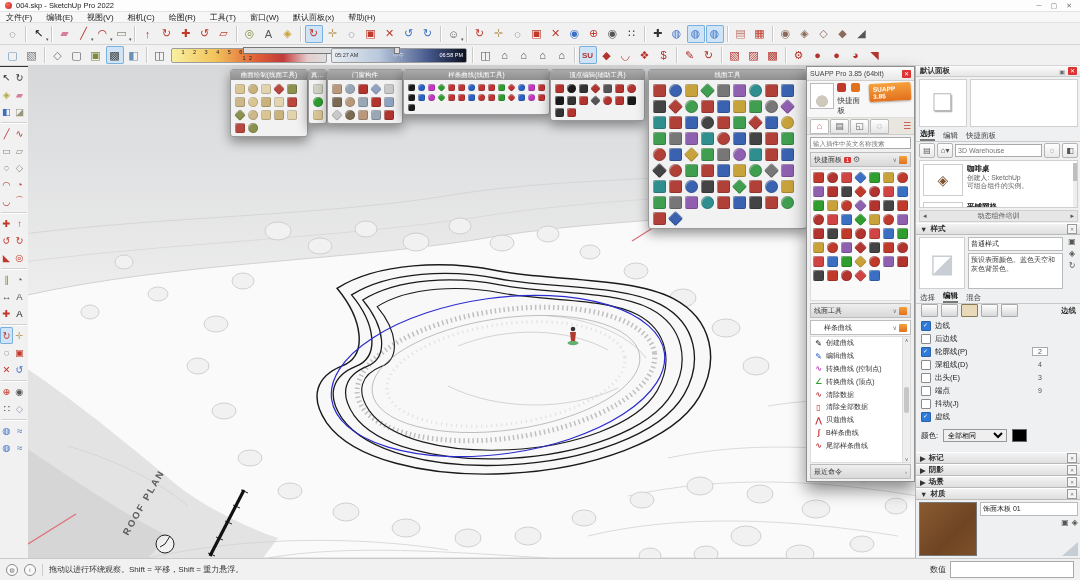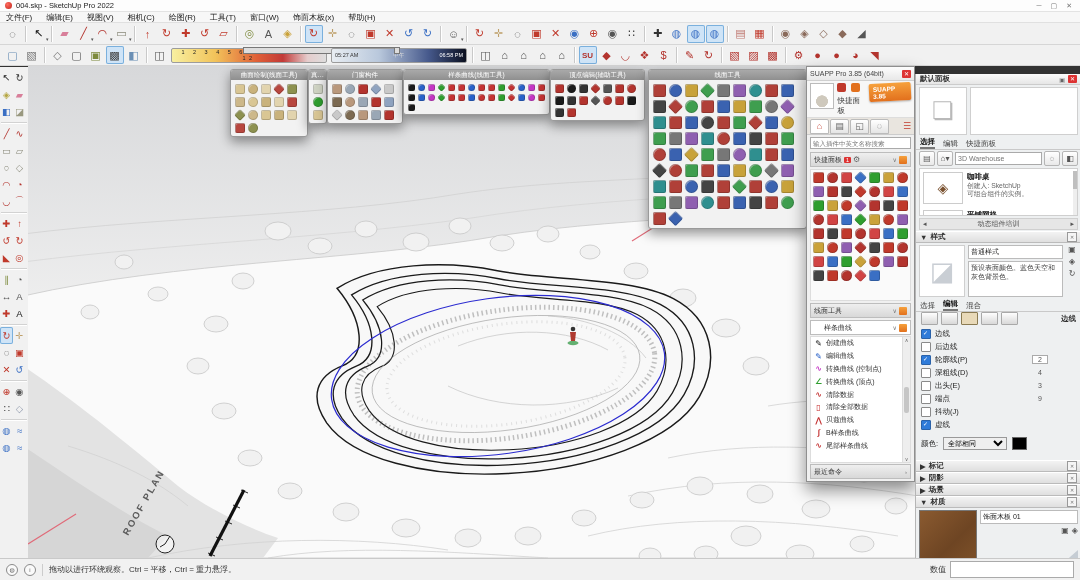--- a/index.html
+++ b/index.html
@@ -63,21 +63,21 @@
   .gbar .right{margin-left:auto;color:#777;font-size:6px;}
   .obox{width:8px;height:8px;background:linear-gradient(#f6a13c,#e2701d);border-radius:1px;}
   #sgrid{flex:0 0 130px;margin:1px 3px;display:flex;flex-wrap:wrap;align-content:flex-start;background:#fafafa;border:1px solid #ddd;overflow:hidden;}
   #scmds{flex:1;background:#fff;border:1px solid #ddd;margin:0 3px;position:relative;overflow:hidden;}
   .cmdrow{height:12.8px;display:flex;align-items:center;gap:3px;padding-left:3px;font-size:7px;white-space:nowrap;}
   .cmdrow .cg{width:9px;text-align:center;font-size:8px;font-weight:bold;}
   #sscroll{position:absolute;right:0;top:0;bottom:0;width:7px;background:#eee;border-left:1px solid #ddd;font-size:5px;color:#666;
            display:flex;flex-direction:column;align-items:center;justify-content:space-between;}
   #sscroll .thumb{width:5px;height:26px;background:#c6c6c6;border-radius:2px;}
   
-  #tray{left:915px;top:74px;width:165px;height:492px;background:#eef0f1;border-left:1px solid #b5b5b5;
+  #tray{left:915px;top:66px;width:165px;height:492px;background:#eef0f1;border-left:1px solid #b5b5b5;
         font-size:7.5px;color:#222;display:flex;flex-direction:column;overflow:hidden;}
   #tray .thdr{height:13px;background:linear-gradient(#fbfbfb,#e6e6e6);border-bottom:1px solid #ccc;
         display:flex;align-items:center;padding:0 4px;font-size:7.5px;font-weight:bold;color:#333;}
   .sect{background:linear-gradient(#f3f3f3,#dfdfdf);border-top:1px solid #fff;border-bottom:1px solid #bbb;
         height:12px;display:flex;align-items:center;padding:0 4px;gap:3px;font-size:7.5px;font-weight:bold;color:#333;}
   .sect .cx{margin-left:auto;width:8px;height:8px;border:1px solid #999;background:#f5f5f5;color:#777;
         font-size:5px;line-height:8px;text-align:center;}
   .tw{background:#fff;border:1px solid #cfcfcf;}
   #comp-preview{height:50px;margin:2px 3px;display:flex;gap:3px;}
   #comp-thumb{width:46px;height:46px;display:flex;align-items:center;justify-content:center;font-size:24px;color:#b9b9b9;}
@@ -151,21 +151,21 @@
 </div>
 
 <div id="menubar" class="abs">
     <span>文件(F)</span>
     <span>编辑(E)</span>
     <span>视图(V)</span>
     <span>相机(C)</span>
     <span>绘图(R)</span>
     <span>工具(T)</span>
     <span>窗口(W)</span>
-    <span>饰面木板(x)</span>
+    <span>默认面板(x)</span>
     <span>帮助(H)</span>
   </div>
 
 <div id="tb1" class="tbrow abs">
     <span class="tbi" style="color: rgb(51, 51, 51);">◌</span>
     <span class="tsep"></span>
     <span class="tbi" style="color: rgb(17, 17, 17);">↖<span class="dd">▾</span></span>
     <span class="tsep"></span>
     <span class="tbi" style="color: rgb(216, 127, 154);">▰</span>
     <span class="tbi" style="color: rgb(179, 52, 46);">╱<span class="dd">▾</span></span>
@@ -918,18 +918,18 @@
       </div>
       <div id="mat-corner"></div>
     </div>
   </div>
 </div>
 
 <div id="statusbar" class="abs">
   <span class="sic">◍</span>
   <span class="sic">i</span>
   <span class="vdiv"></span>
-  <span>拖动以进行环绕观察。Ctrl = 平移，Ctrl = 重力悬浮。</span>
+  <span>拖动以进行环绕观察。Shift = 平移，Shift = 重力悬浮。</span>
   <span id="measure">
     <span>数值</span>
     <input style="">
   </span>
 </div>
 
 </body></html>

